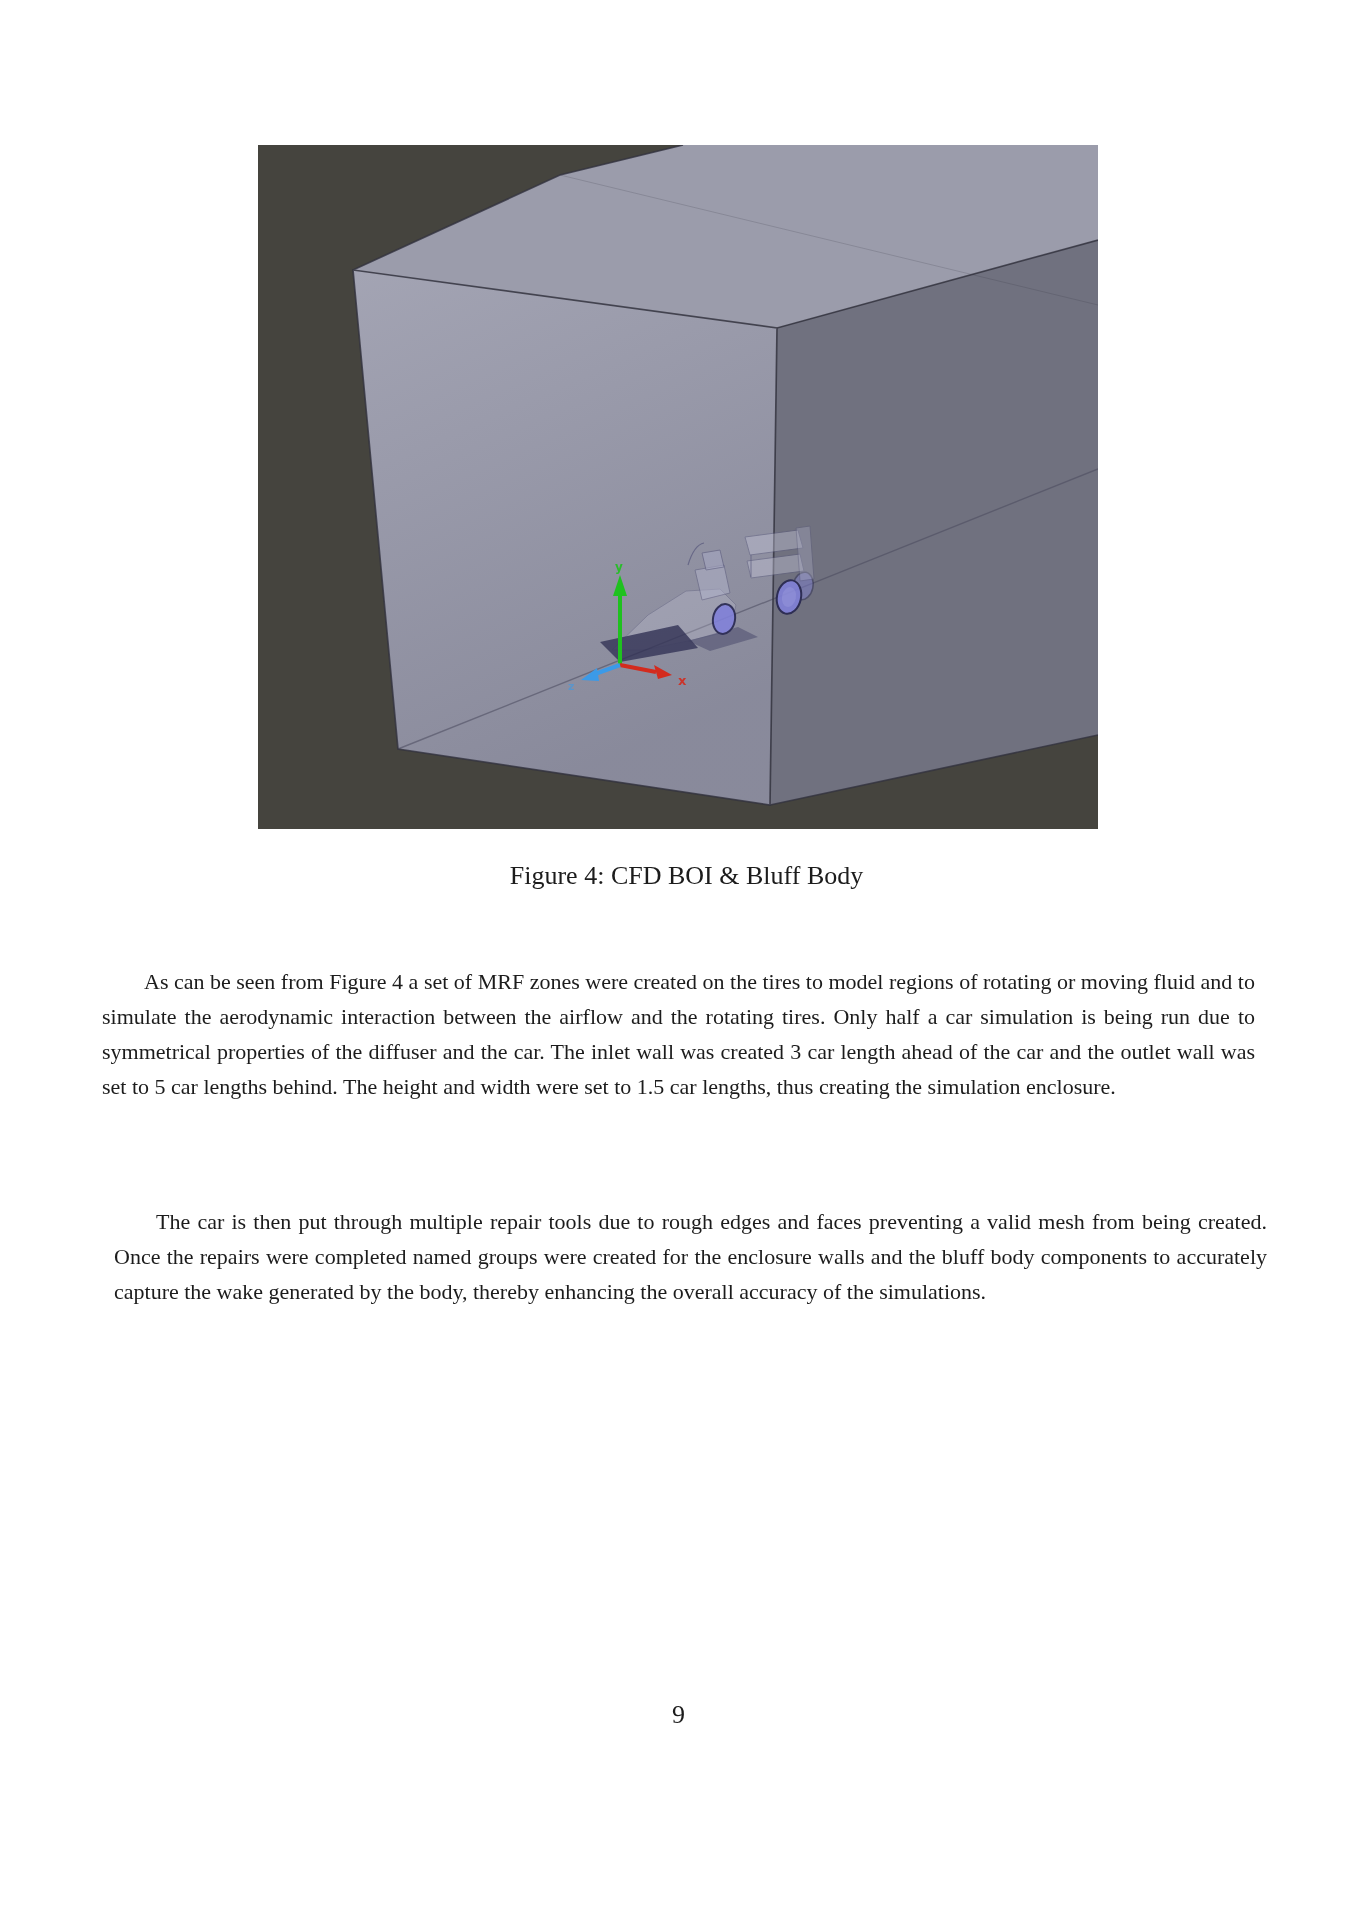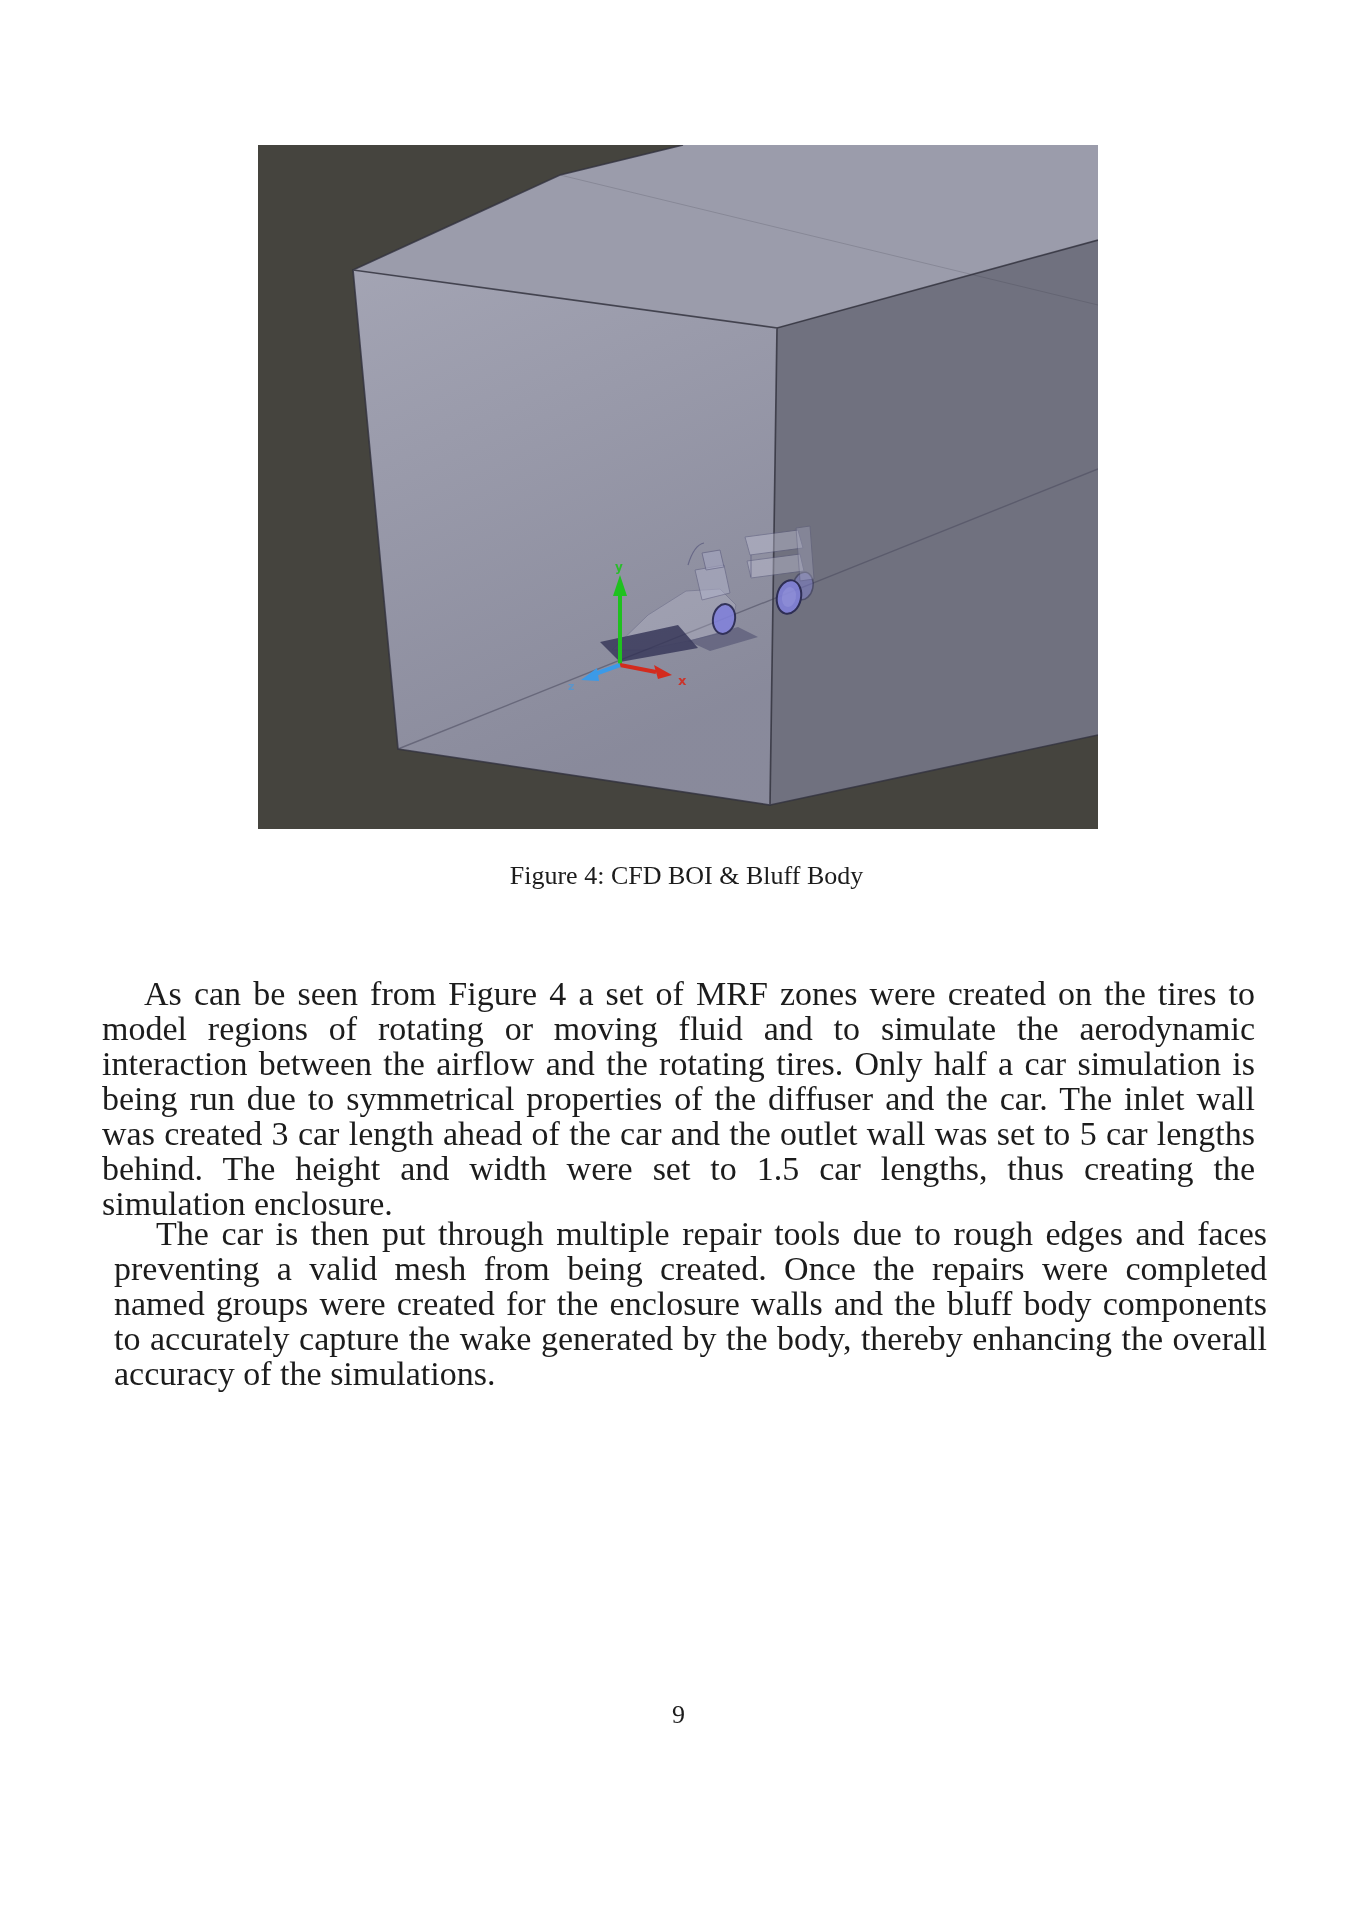--- a/index.html
+++ b/index.html
@@ -27,21 +27,21 @@
     width: 100%;
     text-align: center;
     font-size: 26px;
     line-height: 32px;
     padding-left: 8px;
   }
   .bodytext {
     position: absolute;
     left: 102px;
     width: 1153px;
-    font-size: 34px;
+    font-size: 22px;
     line-height: 35px;
     text-align: justify;
     text-indent: 42px;
   }
   .para1 { top: 942px; }
   .para2 { top: 1182px; margin-left: 12px; }
   .pagenum {
     position: absolute;
     top: 1700px;
     left: 0;

